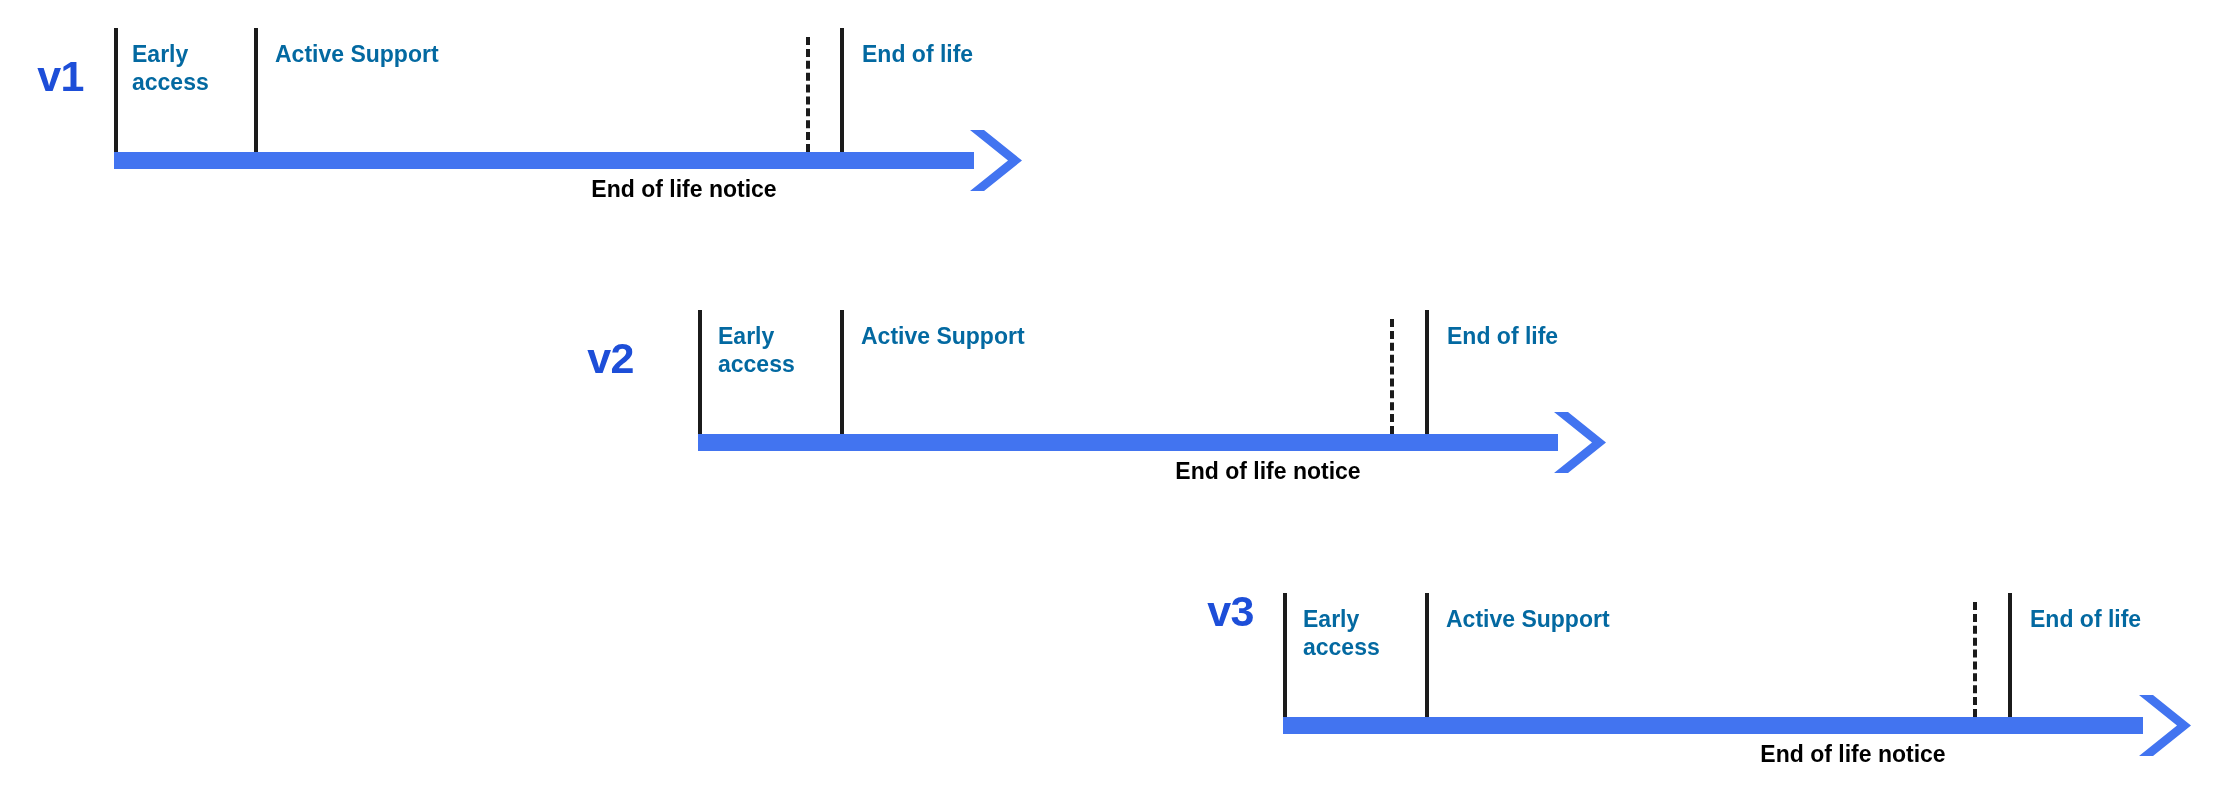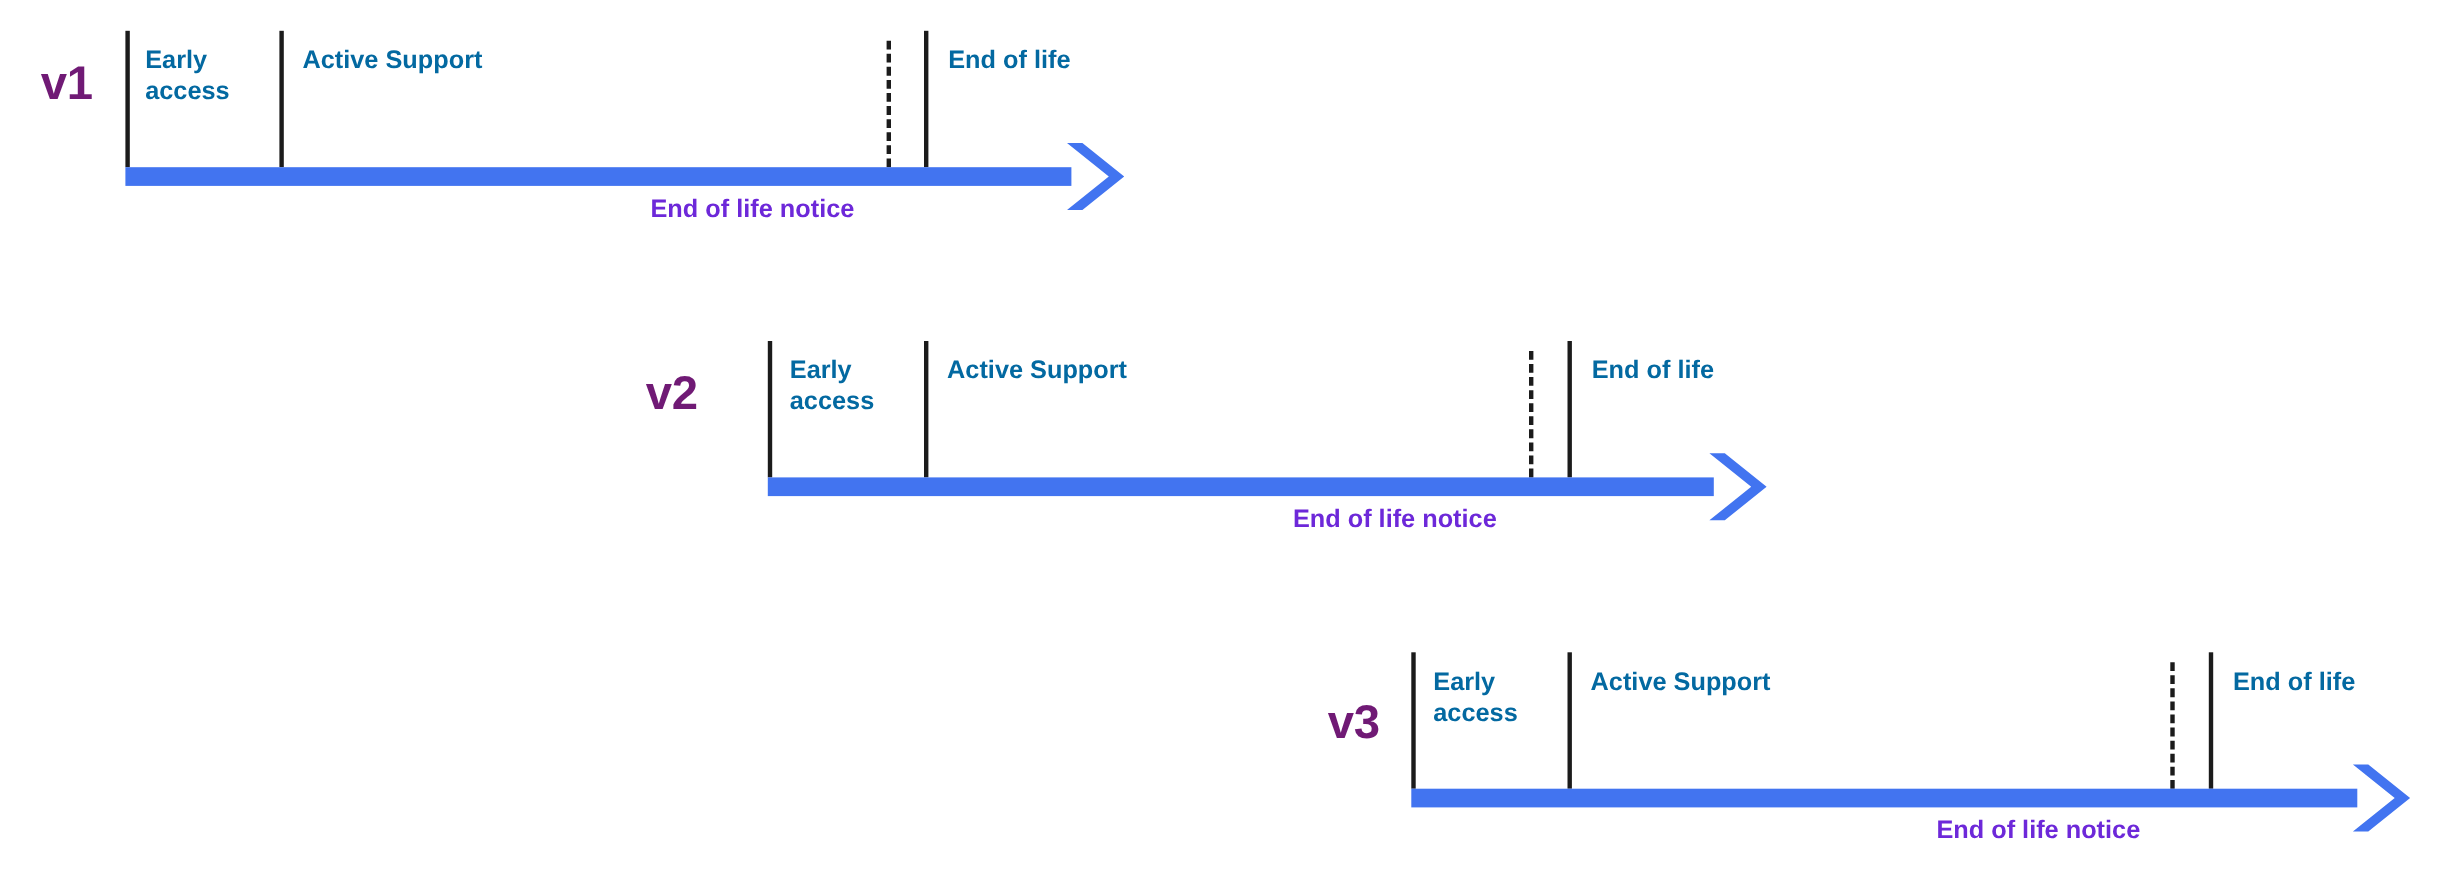--- a/index.html
+++ b/index.html
@@ -26,21 +26,21 @@
     position: absolute;
     left: 0;
     top: 0;
   }
 
   
   .version-label {
     position: absolute;
     font-size: 43px;
     font-weight: bold;
-    color: #701a75;
+    color: #1d4ed8;
     letter-spacing: -0.5px;
     line-height: 1;
     white-space: nowrap;
     text-align: right;
   }
 
   
   .divider {
     position: absolute;
     width: 4px;
@@ -76,21 +76,21 @@
     position: absolute;
     overflow: visible;
   }
   .arrow-head svg { display: block; overflow: visible; }
 
   
   .bar-caption {
     position: absolute;
     font-size: 23px;
     font-weight: bold;
-    color: #6d28d9;
+    color: #000000;
     line-height: 1;
     white-space: nowrap;
     text-align: center;
   }
 </style>
 </head>
 <body>
 
 <div class="diagram">
 
@@ -149,21 +149,21 @@
       <svg width="60" height="62" viewBox="0 0 60 62">
         <polygon points="8,0 46,30.5 8,61 22,61 60,30.5 22,0" fill="#4274F0"></polygon>
       </svg>
     </div>
 
     <div class="bar-caption" style="left:1058px; top:460px; width:420px;">End of life notice</div>
   </div>
 
   <div class="timeline">
 
-    <div class="version-label" style="left:1192px; top:636px; width:62px;">v3</div>
+    <div class="version-label" style="left:1192px; top:590px; width:62px;">v3</div>
 
     <div class="divider" style="left:1283px; top:593px; height:124px;"></div>
 
     <div class="phase-label" style="left:1303px; top:605px; width:110px;">Early
 access</div>
 
     <div class="divider" style="left:1425px; top:593px; height:124px;"></div>
 
     <div class="phase-label" style="left:1446px; top:605px; width:300px;">Active Support</div>
 

